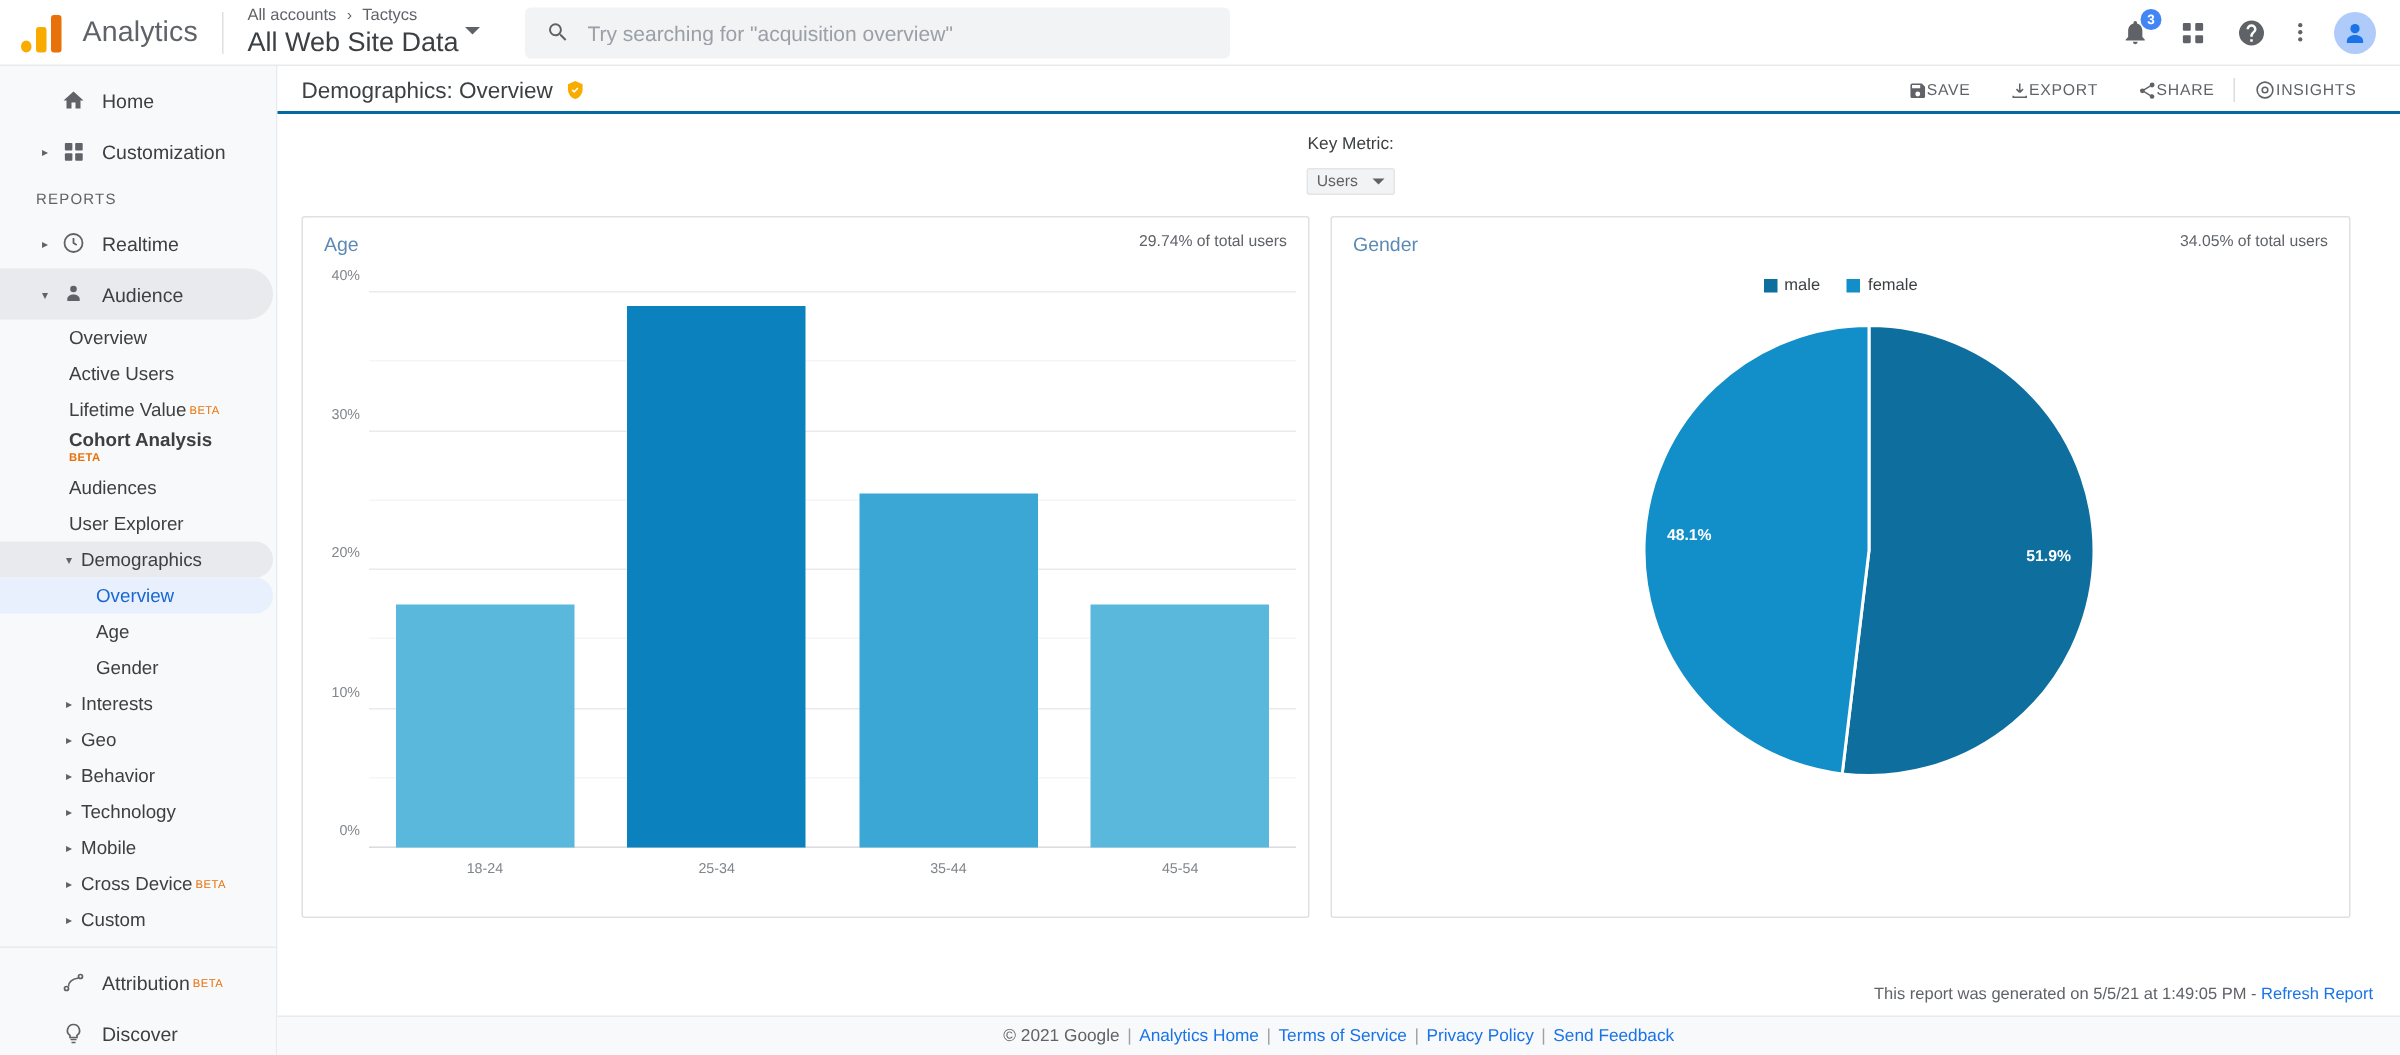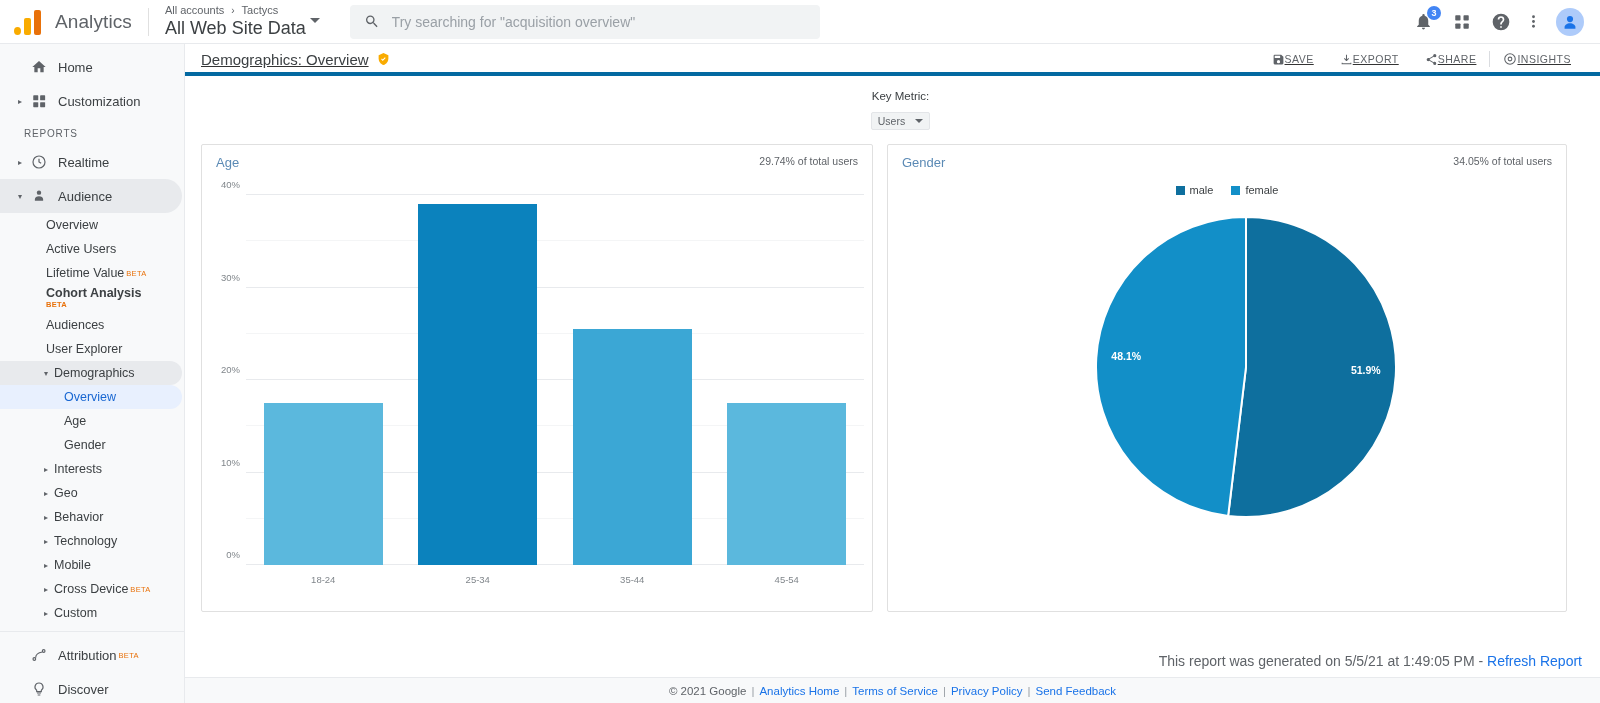--- a/index.html
+++ b/index.html
@@ -68,21 +68,21 @@
   .nav-item {
     height: 34px; display:flex; align-items:center; color:#3c4043;
     padding-left: 10px; position:relative; cursor:pointer;
     border-radius: 0 17px 17px 0; margin-right: 2px;
   }
   .nav-item .arr {
     width:12px; text-align:center; font-size:8px; color:#5f6368; flex-shrink:0;
   }
   .nav-item .ic { width: 26px; display:flex; align-items:center; justify-content:center; color:#5f6368; flex-shrink:0;}
   .nav-item .lbl { margin-left:6px; white-space:nowrap; }
-  .nav-item.top-level { padding-left: 14px; }
+  .nav-item.top-level { padding-left: 24px; }
   .nav-item.no-arrow .arr { visibility:hidden; }
   .nav-item.selected-parent { background:#e8eaed; }
   .section-label {
     font-size:10px; color:#5f6368; letter-spacing:.8px; padding: 10px 0 6px 24px;
   }
   .sub-item {
     height:24px; display:flex; align-items:center; font-size:12.5px;
     color:#3c4043; padding-left: 54px; cursor:pointer; border-radius:0 14px 14px 0;
     margin-right:2px; white-space:nowrap;
   }
@@ -92,21 +92,21 @@
   .sub-item.group .tri { font-size:8px; margin-right:6px; color:#5f6368; }
   .sub-item .tri2 { font-size:8px; margin-right:6px; color:#5f6368; }
   .beta { color:#e8710a; font-size:7.5px; vertical-align:super; margin-left:2px; letter-spacing:.3px;}
   .beta-below { color:#e8710a; font-size:7.5px; letter-spacing:.3px; position:absolute; margin-top:16px; }
   .sidebar-div { height:1px; background:#e8eaed; margin: 6px 0; }
 
   
   .content { position:absolute; top:44px; left:185px; width:1415px; height:659px; background:#fff; }
   .page-head {
     height:28px; display:flex; align-items:center; padding: 0 16px 0 16px;
-    border-bottom:4px solid #0369a1; margin-top:4px; padding-bottom: 2px; text-decoration: underline;
+    border-bottom:2px solid #0369a1; margin-top:4px; padding-bottom: 2px;
   }
   .page-title { font-size:15px; color:#3c4043; font-weight:normal; }
   .shield { width:13px;height:14px; margin-left:8px; }
   .head-actions { margin-left:auto; display:flex; align-items:center; gap:0; }
   .hact {
     display:flex; align-items:center; gap:0; font-size:10.5px; color:#5f6368;
     letter-spacing:.5px; padding: 0 13px; cursor:pointer;
   }
   .vdiv { width:1px; height:16px; background:#dadce0; }
 
@@ -161,21 +161,21 @@
   }
 
   
   .legend { display:flex; justify-content:center; gap:18px; margin-top:14px; }
   .legend-item { display:flex; align-items:center; gap:5px; font-size:11px; color:#3c4043; }
   .swatch { width:9px; height:9px; }
   .pie-area { position:absolute; left:0; top:54px; width:100%; height:380px; }
 
   
   .genline {
-    position:absolute; right:18px; bottom:34px; font-size:14px; color:#5f6368;
+    position:absolute; right:18px; bottom:34px; font-size:11px; color:#5f6368;
   }
   .genline a { color:#1a73e8; text-decoration:none; }
   .pagefoot {
     position:absolute; left:185px; bottom:0; width:1415px; height:26px;
     background:#f8f9fa; border-top:1px solid #e8eaed;
     display:flex; align-items:center; justify-content:center;
     font-size:11.5px; color:#5f6368; gap:5px;
   }
   .pagefoot a { color:#1a73e8; text-decoration:none; }
   .pagefoot .pipe { color:#9aa0a6; }

